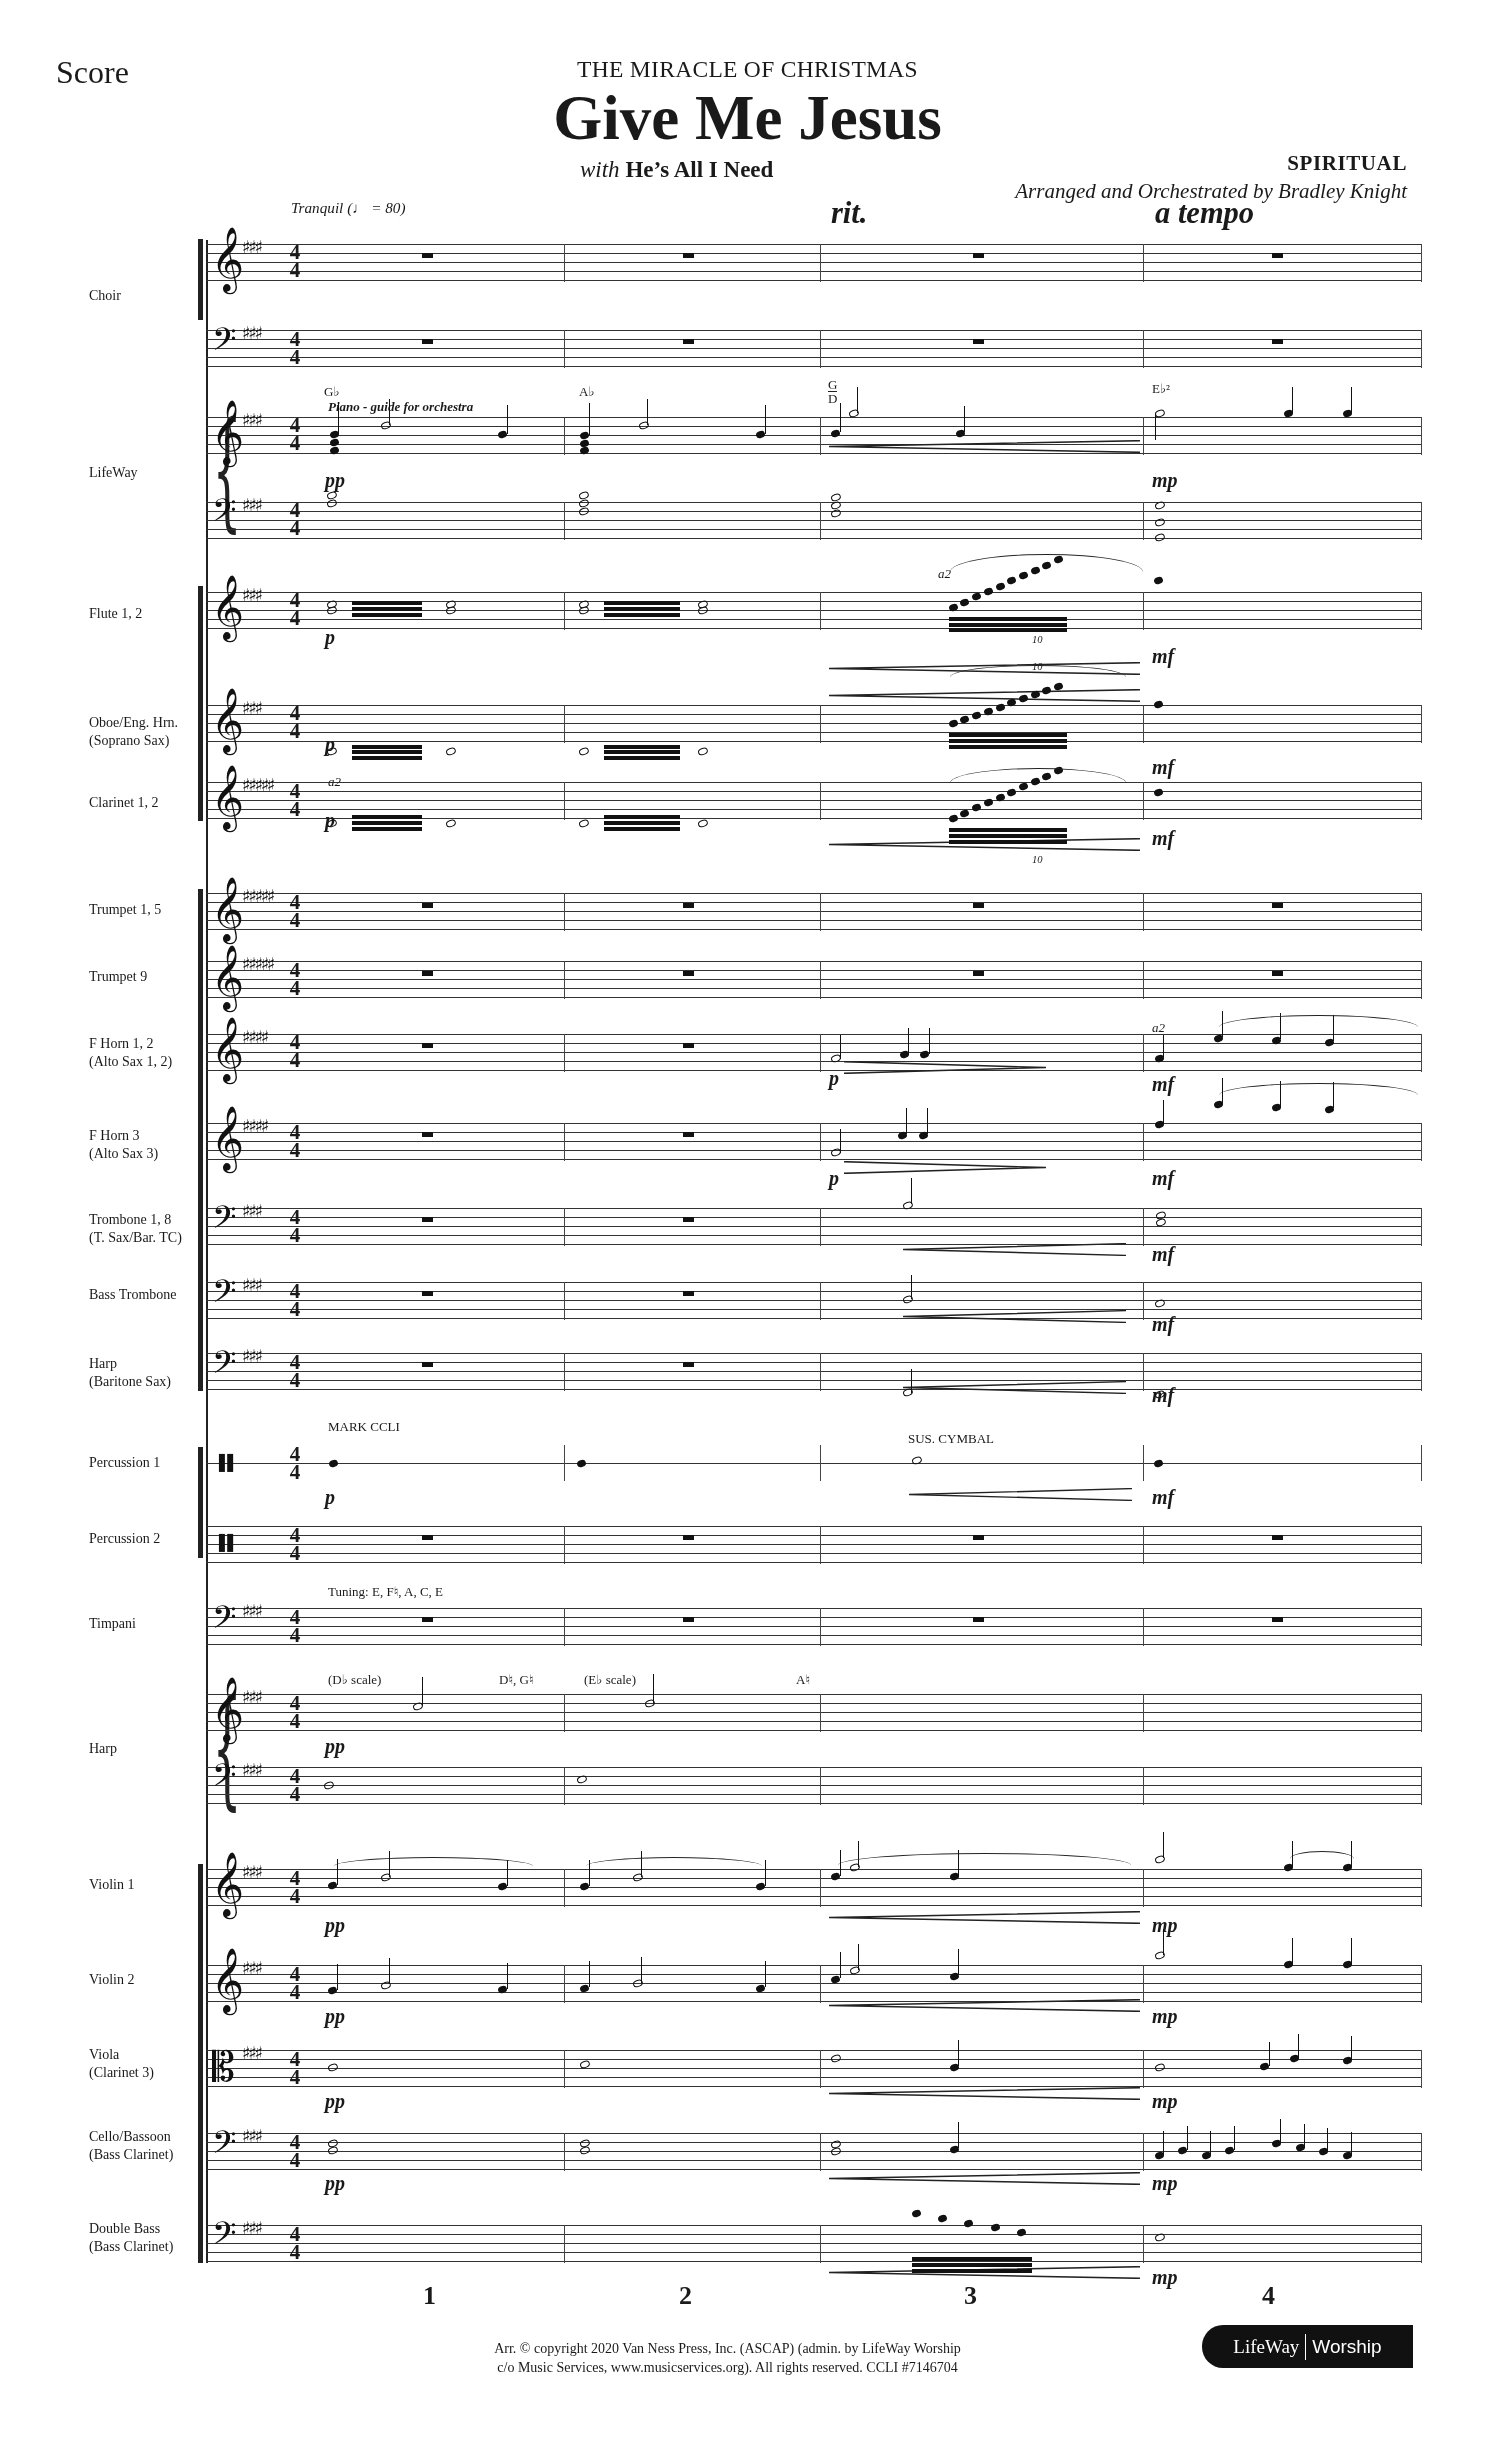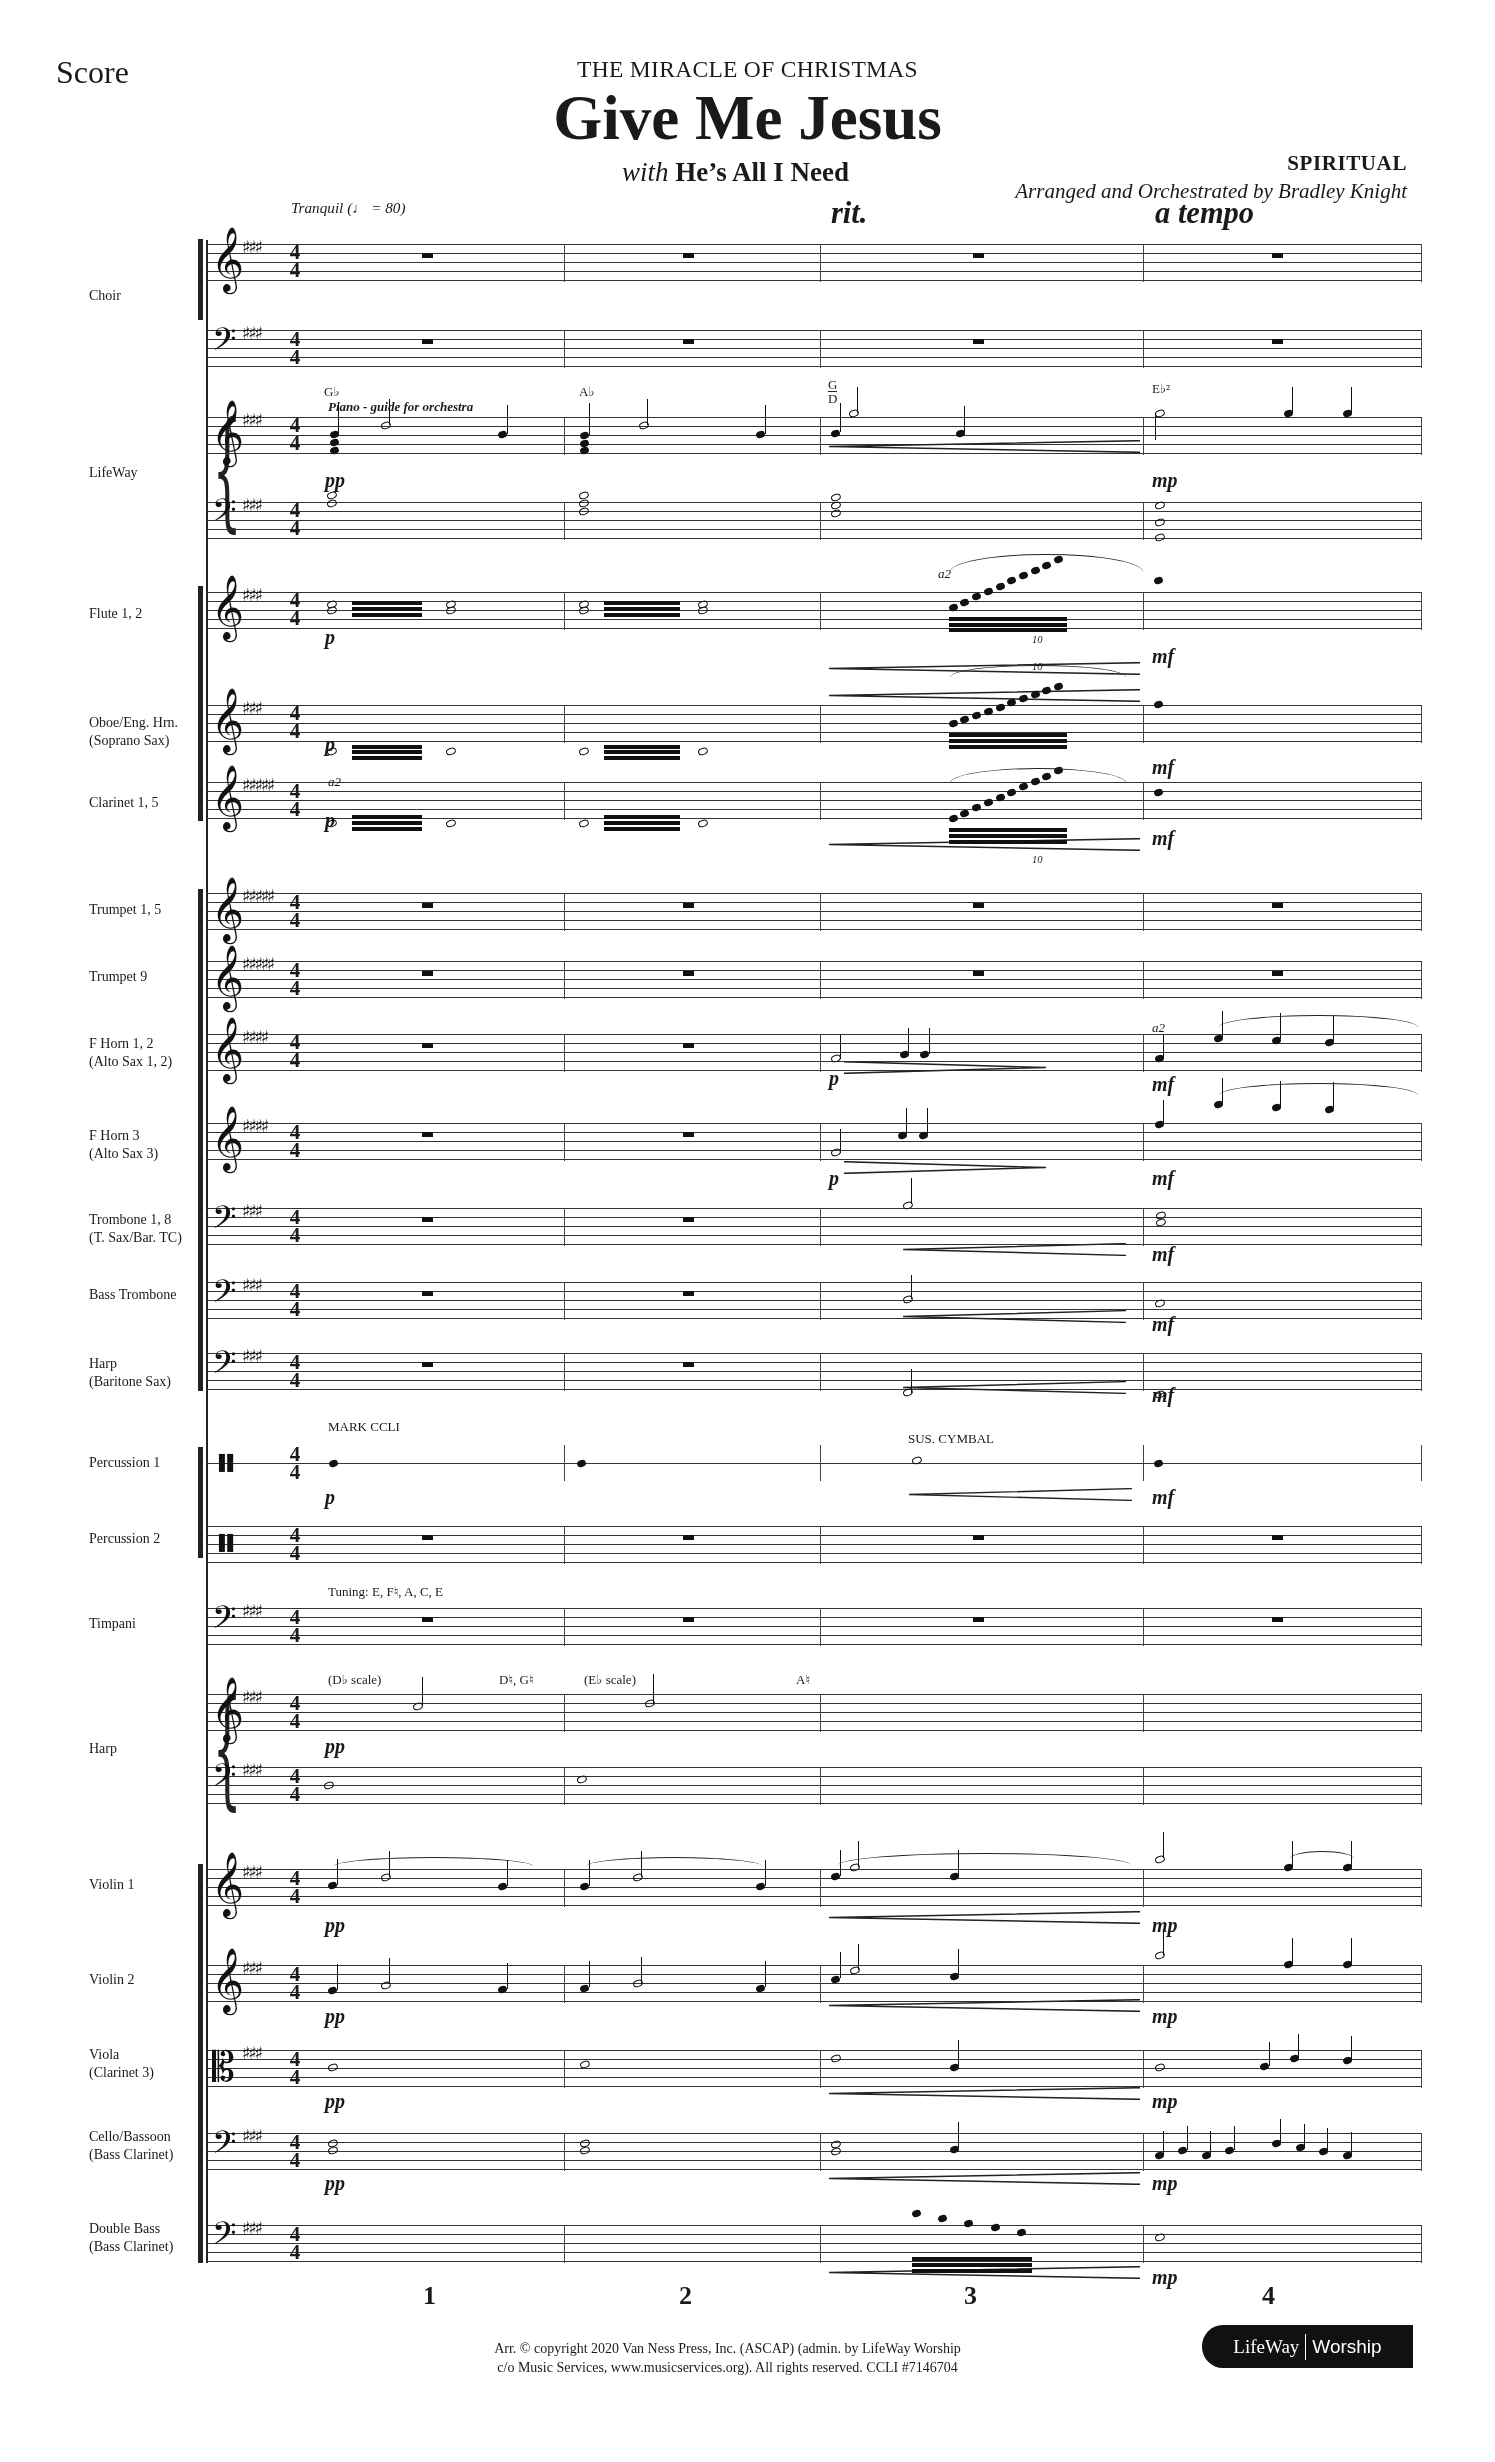--- a/index.html
+++ b/index.html
@@ -2,21 +2,21 @@
 <html style="font-size:9.4px"><head>
 <meta charset="utf-8">
 <style>
   html, body { margin:0; padding:0; background:#ffffff; }
   body { width:1495px; height:2462px; position:relative; overflow:hidden; color:#1a1a1a;
          font-family:"Liberation Serif","DejaVu Serif",serif; }
   .abs { position:absolute; }
   .score-label { left:56px; top:54px; font-size:32px; }
   .collection { left:0; width:1495px; top:56px; text-align:center; font-size:23.5px; letter-spacing:0.3px; }
   .title { left:0; width:1495px; top:82px; text-align:center; font-size:63px; font-weight:bold; }
-  .subtitle { left:622px; top:157px; font-size:27px; font-weight:bold; }
+  .subtitle { left:580px; top:157px; font-size:23px; font-weight:bold; }
   .subtitle i { font-weight:normal; }
   .spiritual { right:88px; top:151px; font-size:21px; font-weight:bold; letter-spacing:0.6px; }
   .arranger { right:88px; top:179px; font-size:21px; font-style:italic; }
   .tempo { left:291px; top:199px; font-size:15.2px; font-style:italic; }
   .rit { left:831px; top:196px; font-size:30.5px; font-style:italic; font-weight:bold; }
   .atempo { left:1155px; top:196px; font-size:30.5px; font-style:italic; font-weight:bold; }
 
   .inst-label { left:89px; font-size:14px; line-height:17.6px; font-family:"Liberation Serif",serif; }
 
   .staff { position:absolute; left:206px; width:1215px; height:36px; }
@@ -72,21 +72,21 @@
 <div class="brace" style="top:1683px;font-size:129px;line-height:129px;transform:scaleX(0.35);left:186px;">{</div>
 <div class="bracket" style="top:1864px;height:399px;"></div>
 
 <div class="abs inst-label" style="top:287px;">Choir</div>
 <div class="abs inst-label" style="top:464px;">LifeWay</div>
 <div class="abs inst-label" style="top:605px;">Flute 1, 2</div>
 <div class="abs inst-label" style="top:714px;">
     <div>Oboe/Eng. Hrn.</div>
     <div>(Soprano Sax)</div>
   </div>
-<div class="abs inst-label" style="top:794px;">Clarinet 1, 5</div>
+<div class="abs inst-label" style="top:794px;">Clarinet 1, 2</div>
 <div class="abs inst-label" style="top:901px;">Trumpet 1, 5</div>
 <div class="abs inst-label" style="top:968px;">Trumpet 9</div>
 <div class="abs inst-label" style="top:1035px;">
     <div>F Horn 1, 2</div>
     <div>(Alto Sax 1, 2)</div>
   </div>
 <div class="abs inst-label" style="top:1127px;">
     <div>F Horn 3</div>
     <div>(Alto Sax 3)</div>
   </div>

